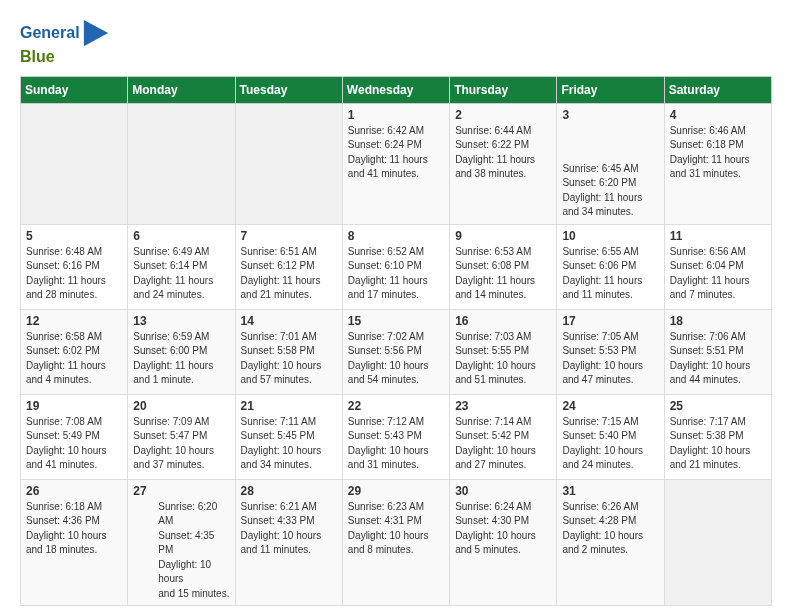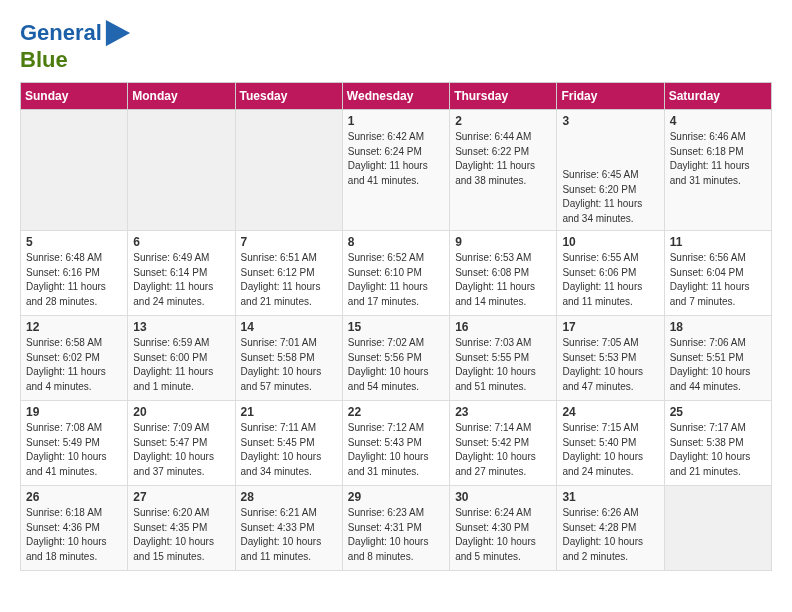--- a/index.html
+++ b/index.html
@@ -14,21 +14,21 @@
       display: flex;
       justify-content: space-between;
       align-items: flex-start;
       margin-bottom: 10px;
     }
     .logo {
       display: flex;
       align-items: center;
     }
     .logo-text {
-      font-size: 22px;
+      font-size: 16px;
       font-weight: bold;
       color: #333;
       line-height: 1.1;
     }
     .logo-text span {
       color: #1a5fa8;
     }
     .logo-icon {
       width: 28px;
       height: 28px;
@@ -45,21 +45,21 @@
     .subtitle {
       font-size: 14px;
       color: #555;
     }
     table {
       width: 100%;
       border-collapse: collapse;
       table-layout: fixed;
     }
     thead tr th {
-      background-color: #be185d;
+      background-color: #15803d;
       color: white;
       font-size: 12px;
       font-weight: bold;
       padding: 6px 4px;
       text-align: left;
       border: 1px solid #ccc;
     }
     tbody tr td {
       vertical-align: top;
       padding: 4px 5px;
@@ -307,21 +307,21 @@
       <tr>
         <td>
           <span class="day-num">26</span>
           <div class="day-info" style="white-space: pre-line;">Sunrise: 6:18 AM
 Sunset: 4:36 PM
 Daylight: 10 hours
 and 18 minutes.</div>
         </td>
         <td>
           <span class="day-num">27</span>
-          <div class="day-info" style="white-space: pre-line;">Sunrise: 6:20 AM
+          <div class="day-info" style="white-space: pre-line; margin-left: 25px;">Sunrise: 6:20 AM
 Sunset: 4:35 PM
 Daylight: 10 hours
 and 15 minutes.</div>
         </td>
         <td>
           <span class="day-num">28</span>
           <div class="day-info" style="white-space: pre-line;">Sunrise: 6:21 AM
 Sunset: 4:33 PM
 Daylight: 10 hours
 and 11 minutes.</div>

